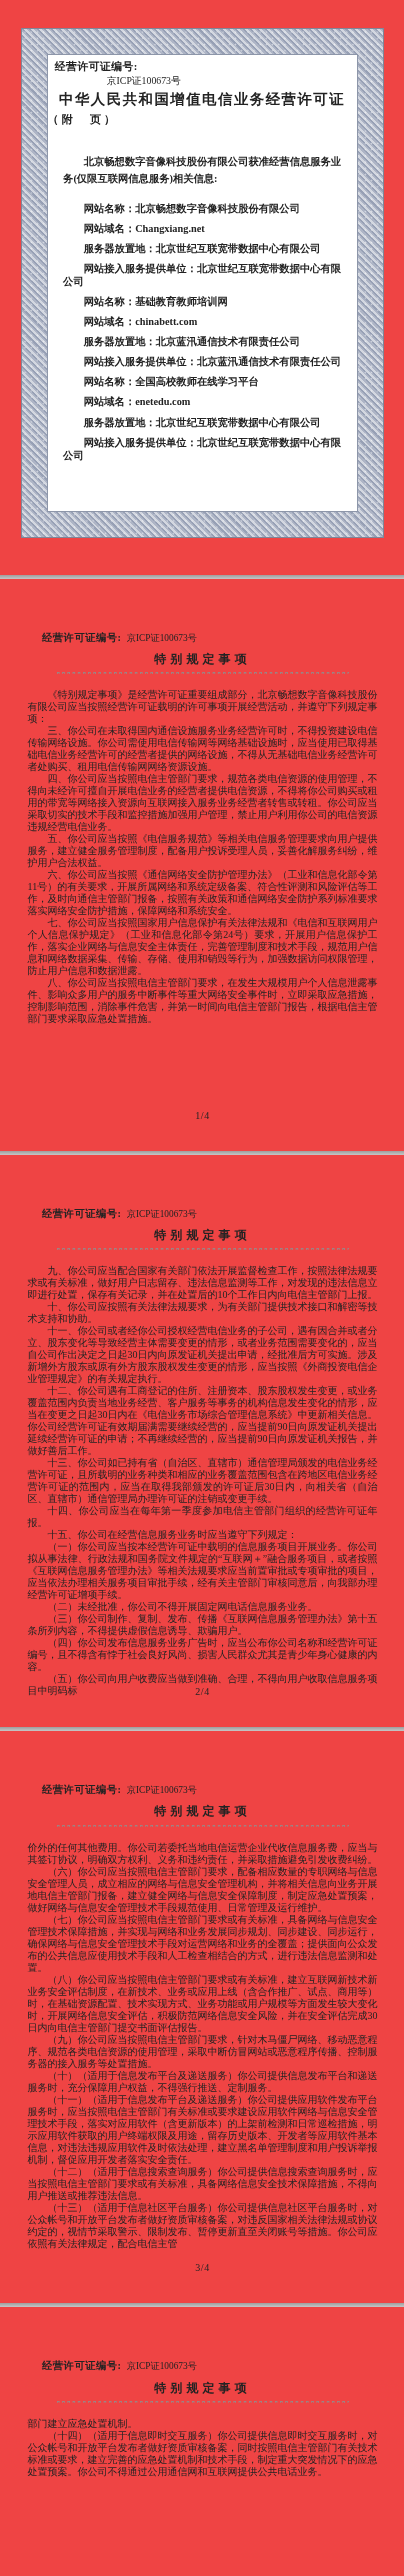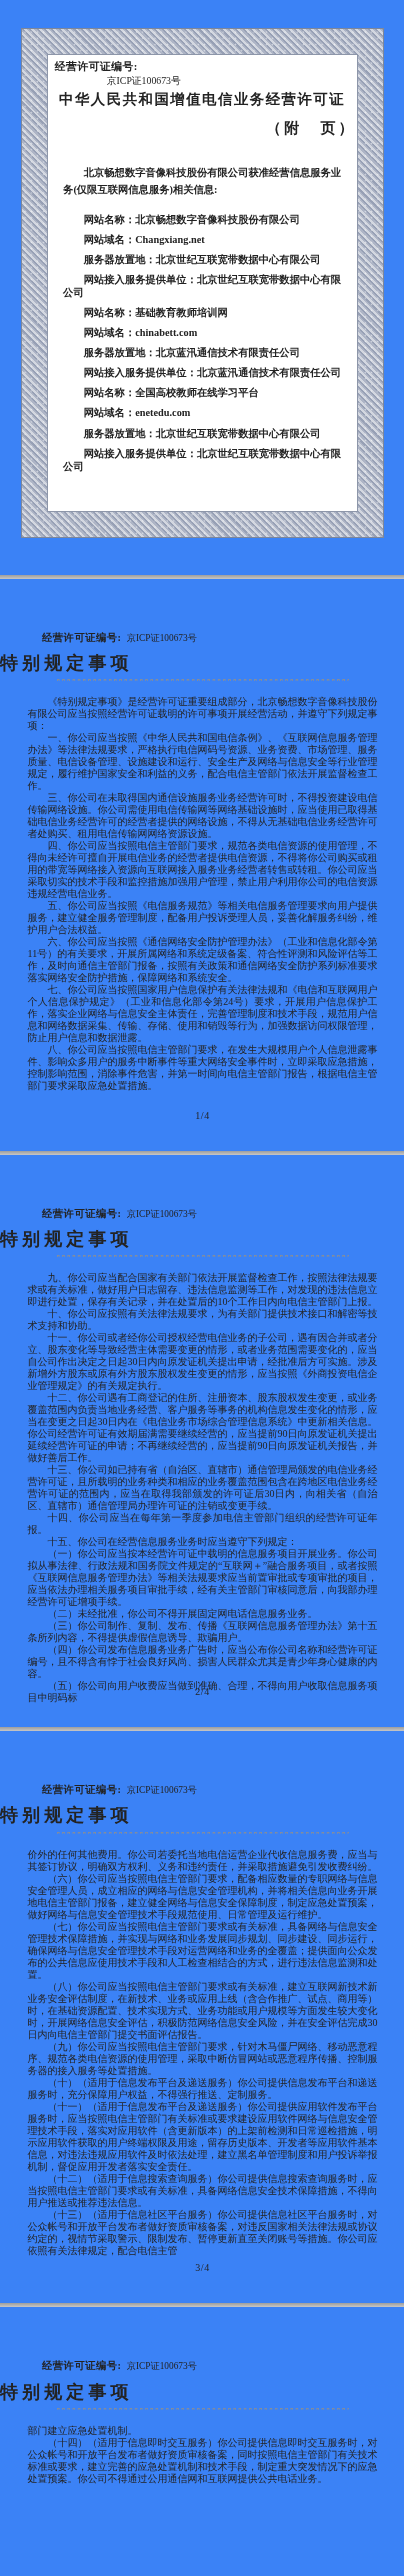--- a/index.html
+++ b/index.html
@@ -1,17 +1,17 @@
 <!DOCTYPE html>
 <html style="font-size:8.2px"><head>
 <meta charset="utf-8">
 <style>
   html,body{margin:0;padding:0;background:#ffffff;}
   body{width:405px;font-family:"Liberation Serif","DejaVu Serif",serif;color:#232323;}
-  .page{position:relative;width:405px;background:#3b82f6;overflow:hidden;}
+  .page{position:relative;width:405px;background:#ef4444;overflow:hidden;}
   #p1{height:575px;}
   #p2,#p3,#p4{height:572px;}
   #p5{height:566px;}
   .page-gap{height:4.1px;background:linear-gradient(#9e9e9e,#c6c6c6);}
 
   
   .cert-frame{
     position:absolute;left:20.6px;top:28px;width:363px;height:510px;
     border:1px solid #7e8799;box-sizing:border-box;
     background:
@@ -22,30 +22,30 @@
   }
   .cert-paper{
     position:absolute;inset:26px;background:#ffffff;
     box-shadow:0 0 0 1px #8d96a9;
     padding:2.1px 0 0 0;box-sizing:border-box;
   }
   .p1-license{padding:3.1px 0 0 7.2px;}
   .p1-license .lbl{font-size:10.8px;font-weight:700;letter-spacing:0.5px;}
   .p1-license .num{font-size:9.8px;margin-left:52px;margin-top:1px;}
   .p1-title{margin-top:2px;text-align:center;font-size:14.4px;font-weight:700;letter-spacing:1.5px;white-space:nowrap;}
-  .p1-subtitle{margin-top:10px;text-align:right;font-size:15px;font-weight:700;letter-spacing:3.1px;}
+  .p1-subtitle{margin-top:3px;text-align:left;font-size:11px;font-weight:700;letter-spacing:3.1px;}
   .p1-text{padding:0 15.5px;margin-top:27px;}
   .p1-intro{font-size:10.3px;line-height:1.65;text-indent:2em;margin:0 0 13.4px 0;font-weight:600;}
   .p1-field{font-size:10.3px;line-height:1.3;text-indent:2em;margin:0 0 6.7px 0;font-weight:600;}
 
   
   .spec-license{padding:52px 0 0 42px;white-space:nowrap;}
   .spec-license .lbl{font-size:10.3px;font-weight:700;letter-spacing:0.5px;}
   .spec-license .num{font-size:9.3px;margin-left:3.1px;}
-  .spec-title{margin:6.2px 0 0 0;font-size:18px;font-weight:700;letter-spacing:4.1px;}
+  .spec-title{margin:6.2px 0 0 0;text-align:center;font-size:12px;font-weight:700;letter-spacing:4.1px;}
   .zigzag{
     width:292px;height:3.6px;margin:4.1px auto 0;
     background:
       linear-gradient(135deg,#8f8f8f 1.5px,transparent 1.5px) 0 0/5.2px 3.6px repeat-x,
       linear-gradient(-135deg,#8f8f8f 1.5px,transparent 1.5px) 2.6px 0/5.2px 3.6px repeat-x;
     opacity:.85;
   }
   .spec-body{width:350px;margin:13.4px auto 0;font-size:10px;line-height:12px;text-align:justify;}
   .spec-body p{margin:0;text-indent:2em;}
   .spec-body p.cont{text-indent:0;}
@@ -86,21 +86,20 @@
 
 <div class="page" id="p2">
   <div class="spec-license">
     <span class="lbl">经营许可证编号:</span>
     <span class="num">京ICP证100673号</span>
   </div>
   <div class="spec-title">特别规定事项</div>
   <div class="zigzag"></div>
   <div class="spec-body">
     <p>《特别规定事项》是经营许可证重要组成部分，北京畅想数字音像科技股份有限公司应当按照经营许可证载明的许可事项开展经营活动，并遵守下列规定事项：</p>
-    <p>一、你公司应当按照《中华人民共和国电信条例》、《互联网信息服务管理办法》等法律法规要求，严格执行电信网码号资源、业务资费、市场管理、服务质量、电信设备管理、设施建设和运行、安全生产及网络与信息安全等行业管理规定，履行维护国家安全和利益的义务，配合电信主管部门依法开展监督检查工作。</p>
     <p>三、你公司在未取得国内通信设施服务业务经营许可时，不得投资建设电信传输网络设施。你公司需使用电信传输网等网络基础设施时，应当使用已取得基础电信业务经营许可的经营者提供的网络设施，不得从无基础电信业务经营许可者处购买、租用电信传输网网络资源设施。</p>
     <p>四、你公司应当按照电信主管部门要求，规范各类电信资源的使用管理，不得向未经许可擅自开展电信业务的经营者提供电信资源，不得将你公司购买或租用的带宽等网络接入资源向互联网接入服务业务经营者转售或转租。你公司应当采取切实的技术手段和监控措施加强用户管理，禁止用户利用你公司的电信资源违规经营电信业务。</p>
     <p>五、你公司应当按照《电信服务规范》等相关电信服务管理要求向用户提供服务，建立健全服务管理制度，配备用户投诉受理人员，妥善化解服务纠纷，维护用户合法权益。</p>
     <p>六、你公司应当按照《通信网络安全防护管理办法》（工业和信息化部令第11号）的有关要求，开展所属网络和系统定级备案、符合性评测和风险评估等工作，及时向通信主管部门报备，按照有关政策和通信网络安全防护系列标准要求落实网络安全防护措施，保障网络和系统安全。</p>
     <p>七、你公司应当按照国家用户信息保护有关法律法规和《电信和互联网用户个人信息保护规定》（工业和信息化部令第24号）要求，开展用户信息保护工作，落实企业网络与信息安全主体责任，完善管理制度和技术手段，规范用户信息和网络数据采集、传输、存储、使用和销毁等行为，加强数据访问权限管理，防止用户信息和数据泄露。</p>
     <p>八、你公司应当按照电信主管部门要求，在发生大规模用户个人信息泄露事件、影响众多用户的服务中断事件等重大网络安全事件时，立即采取应急措施，控制影响范围，消除事件危害，并第一时间向电信主管部门报告，根据电信主管部门要求采取应急处置措施。</p>
   </div>
   <div class="pagenum">1/4</div>
 </div>
 

